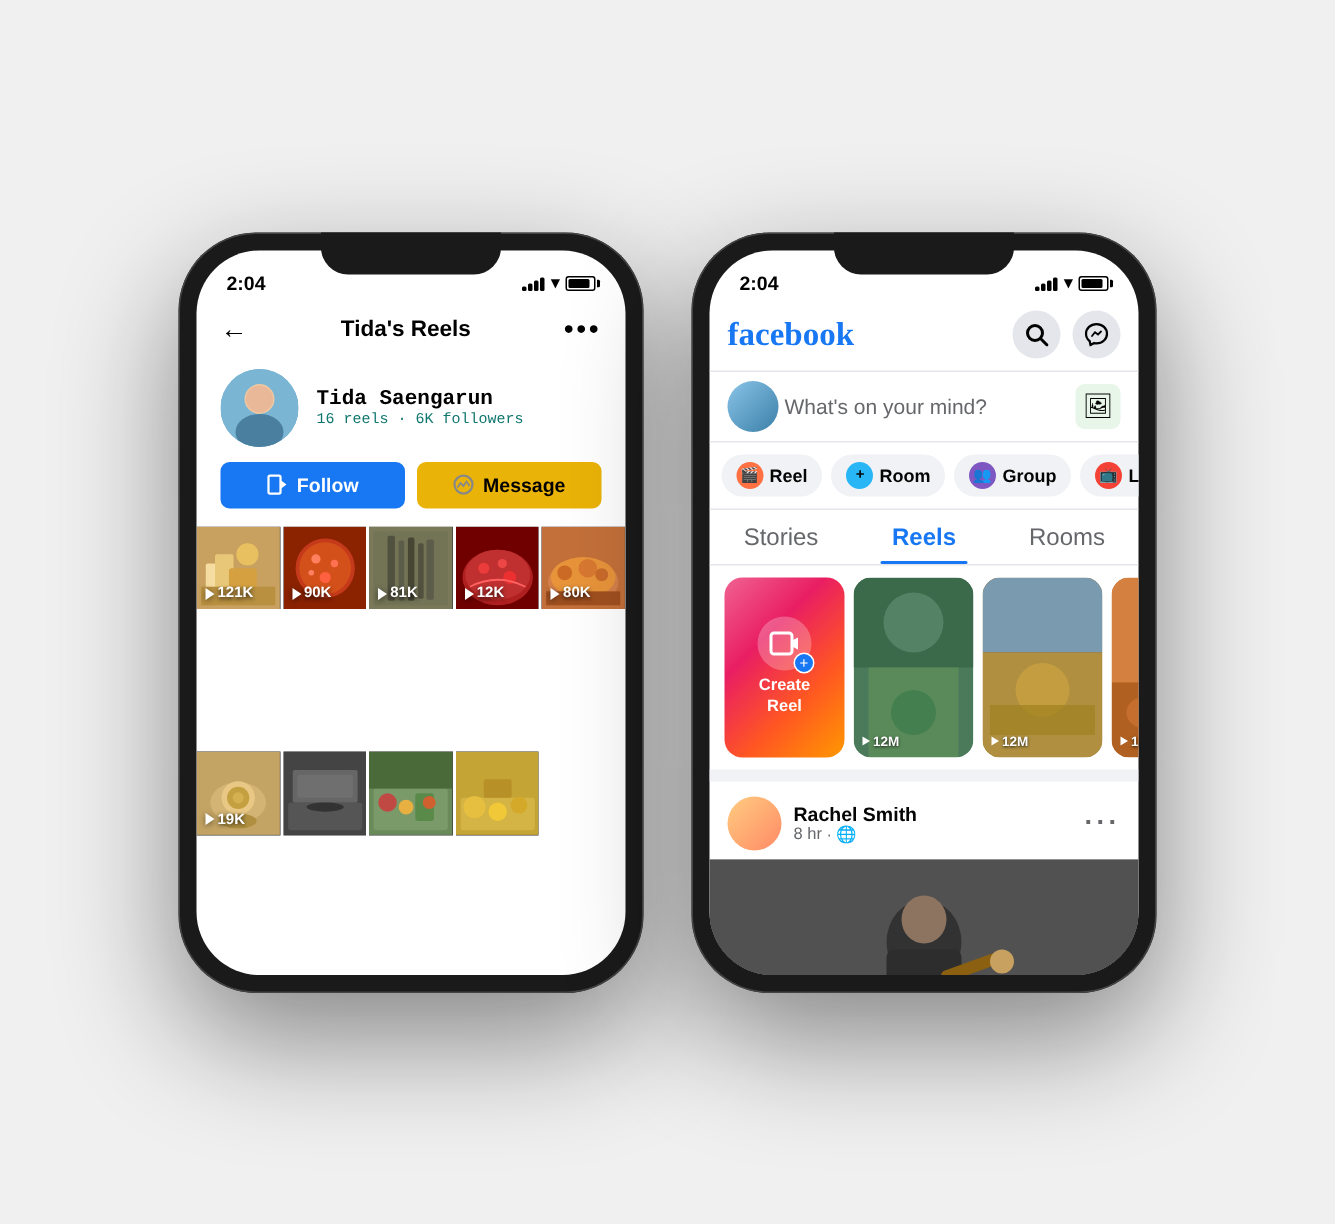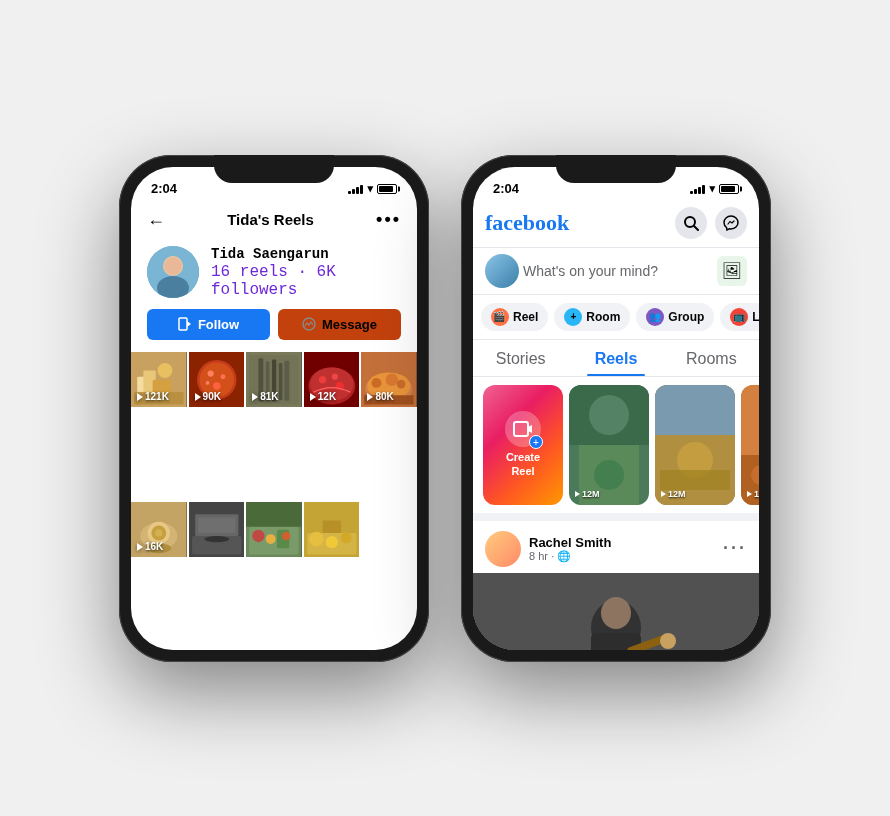--- a/index.html
+++ b/index.html
@@ -190,22 +190,22 @@
       font-family: Liberation Mono, monospace;
     }
 
     .profile-name {
       font-size: 14px;
       font-weight: 700;
       color: #000;
     }
 
     .profile-stats {
-      font-size: 16px;
-      color: #6d28d9;
+      font-size: 10px;
+      color: #0f766e;
       margin-top: 1px;
     }
 
     .action-buttons {
       display: flex;
       gap: 8px;
       padding: 0 16px 12px;
       flex-shrink: 0;
     }
 
@@ -220,21 +220,21 @@
       font-weight: 600;
       display: flex;
       align-items: center;
       justify-content: center;
       gap: 6px;
       cursor: pointer;
     }
 
     .btn-message {
       flex: 1;
-      background: #c2410c;
+      background: #eab308;
       color: #000;
       border: none;
       border-radius: 6px;
       padding: 8px 12px;
       font-size: 13px;
       font-weight: 600;
       display: flex;
       align-items: center;
       justify-content: center;
       gap: 6px;
@@ -747,21 +747,21 @@
           <svg class="food-svg" viewBox="0 0 90 90">
             <rect width="90" height="90" fill="#c4a464"></rect>
             <ellipse cx="45" cy="55" rx="30" ry="22" fill="#d4b474"></ellipse>
             <circle cx="45" cy="50" r="18" fill="#e8c884"></circle>
             <circle cx="45" cy="50" r="12" fill="#c4a040"></circle>
             <circle cx="45" cy="50" r="6" fill="#d4b050"></circle>
             <ellipse cx="45" cy="75" rx="20" ry="8" fill="#b09040"></ellipse>
           </svg>
           <div class="reel-count">
             <div class="play-triangle"></div>
-            <span>16K</span>
+            <span>19K</span>
           </div>
         </div>
 
         <div class="reel-cell">
           <svg class="food-svg" viewBox="0 0 90 90">
             <rect width="90" height="90" fill="#444"></rect>
             <rect x="5" y="55" width="80" height="30" rx="3" fill="#555"></rect>
             <rect x="10" y="20" width="70" height="35" rx="2" fill="#666"></rect>
             <rect x="15" y="25" width="60" height="25" rx="2" fill="#777" opacity="0.5"></rect>
             <ellipse cx="45" cy="60" rx="20" ry="5" fill="#333"></ellipse>

